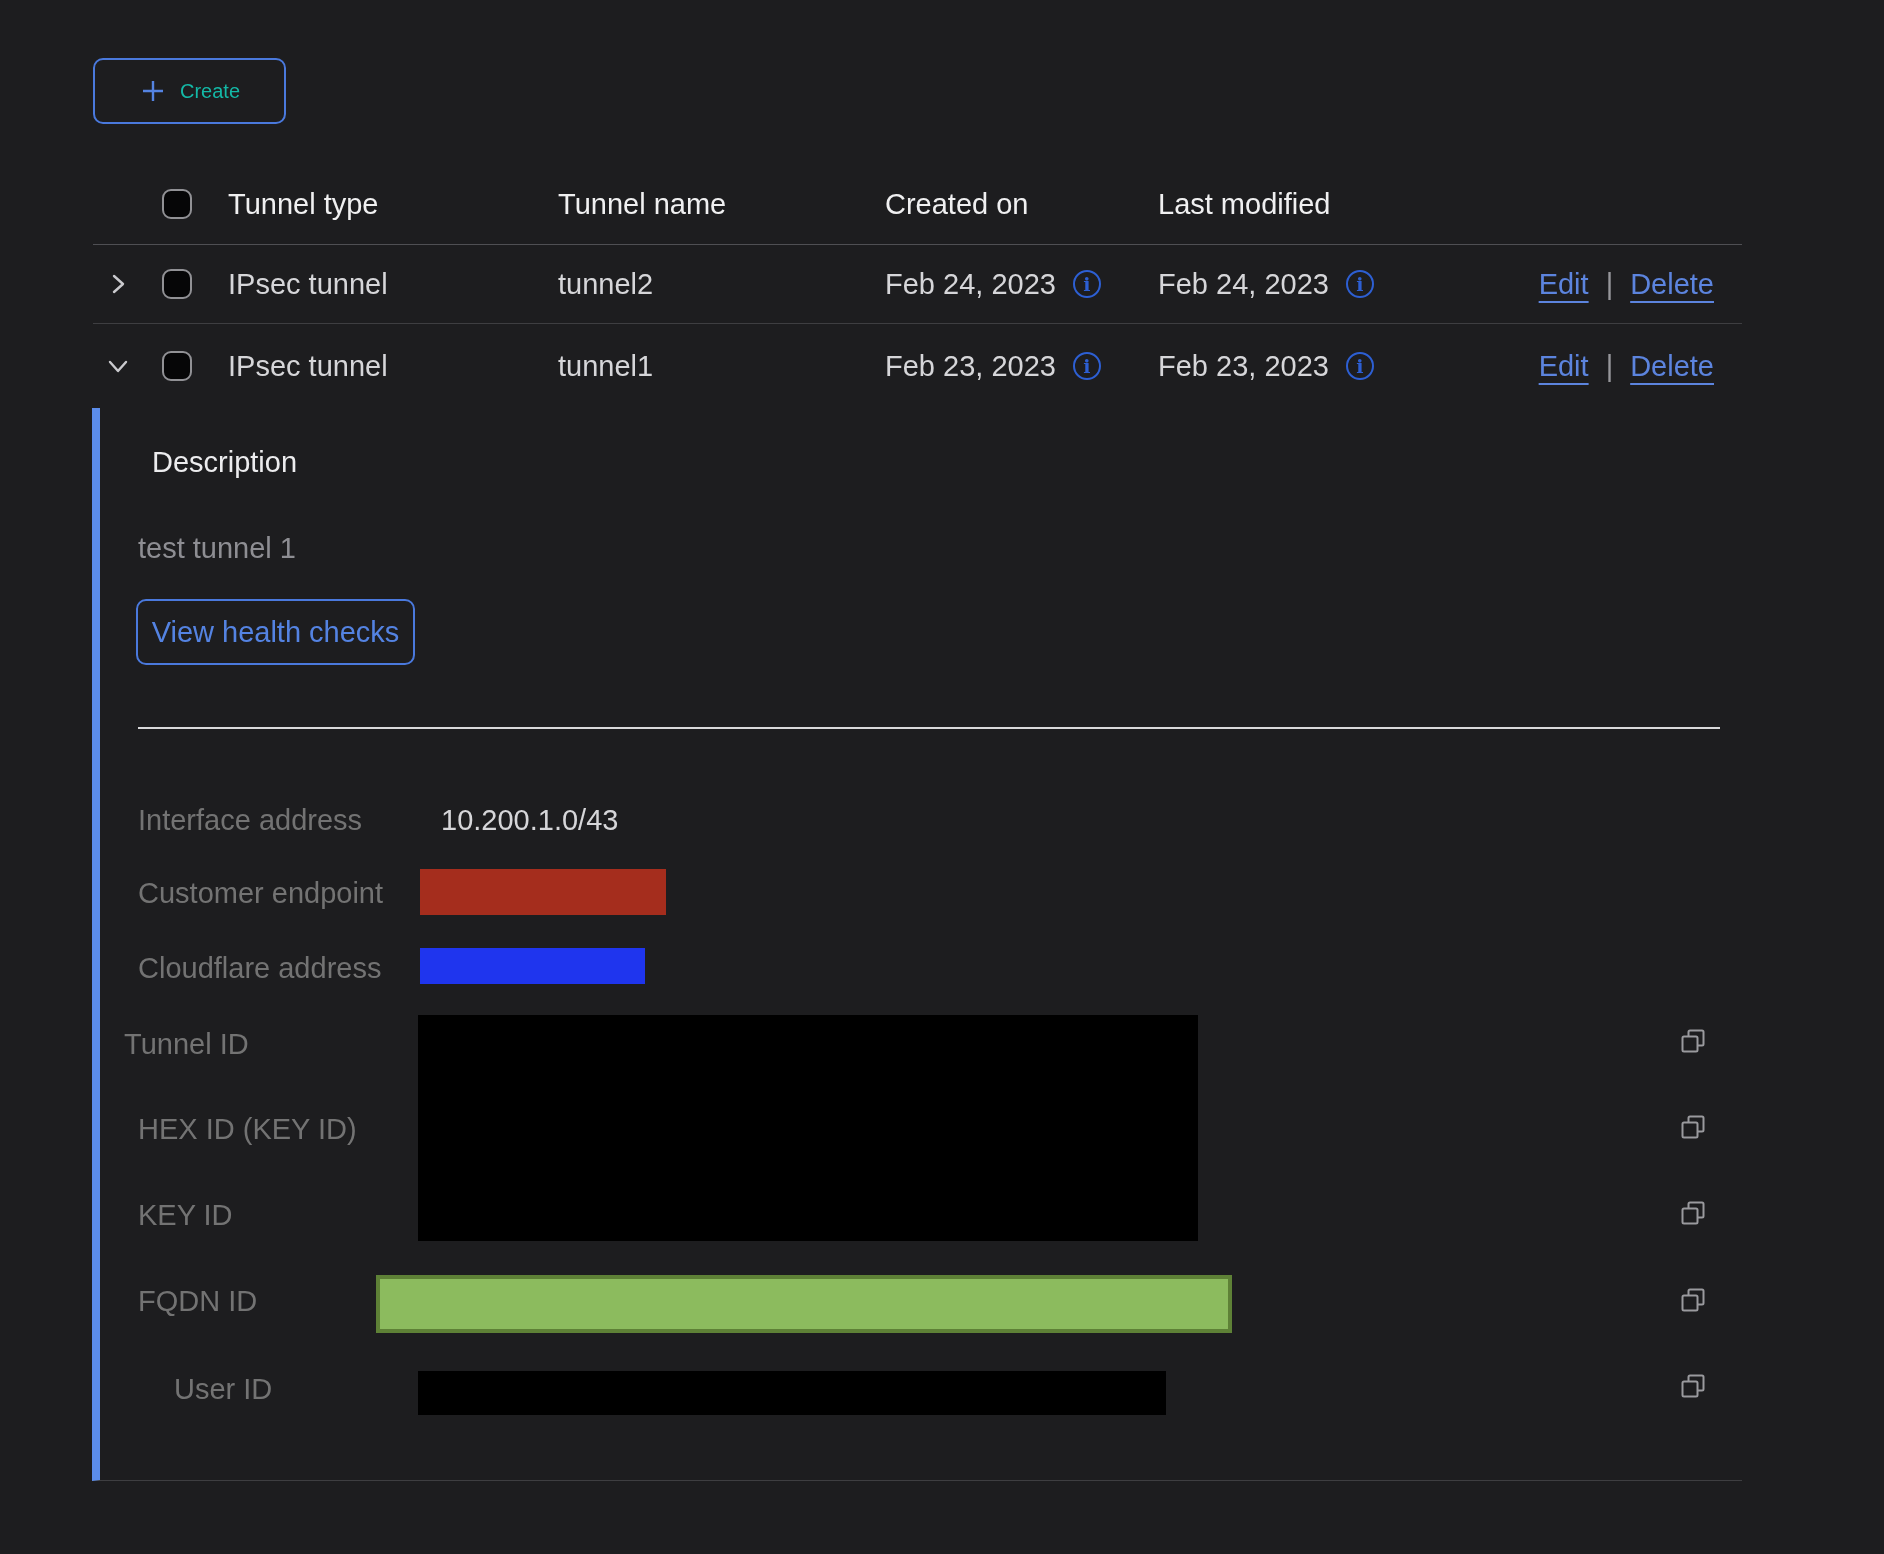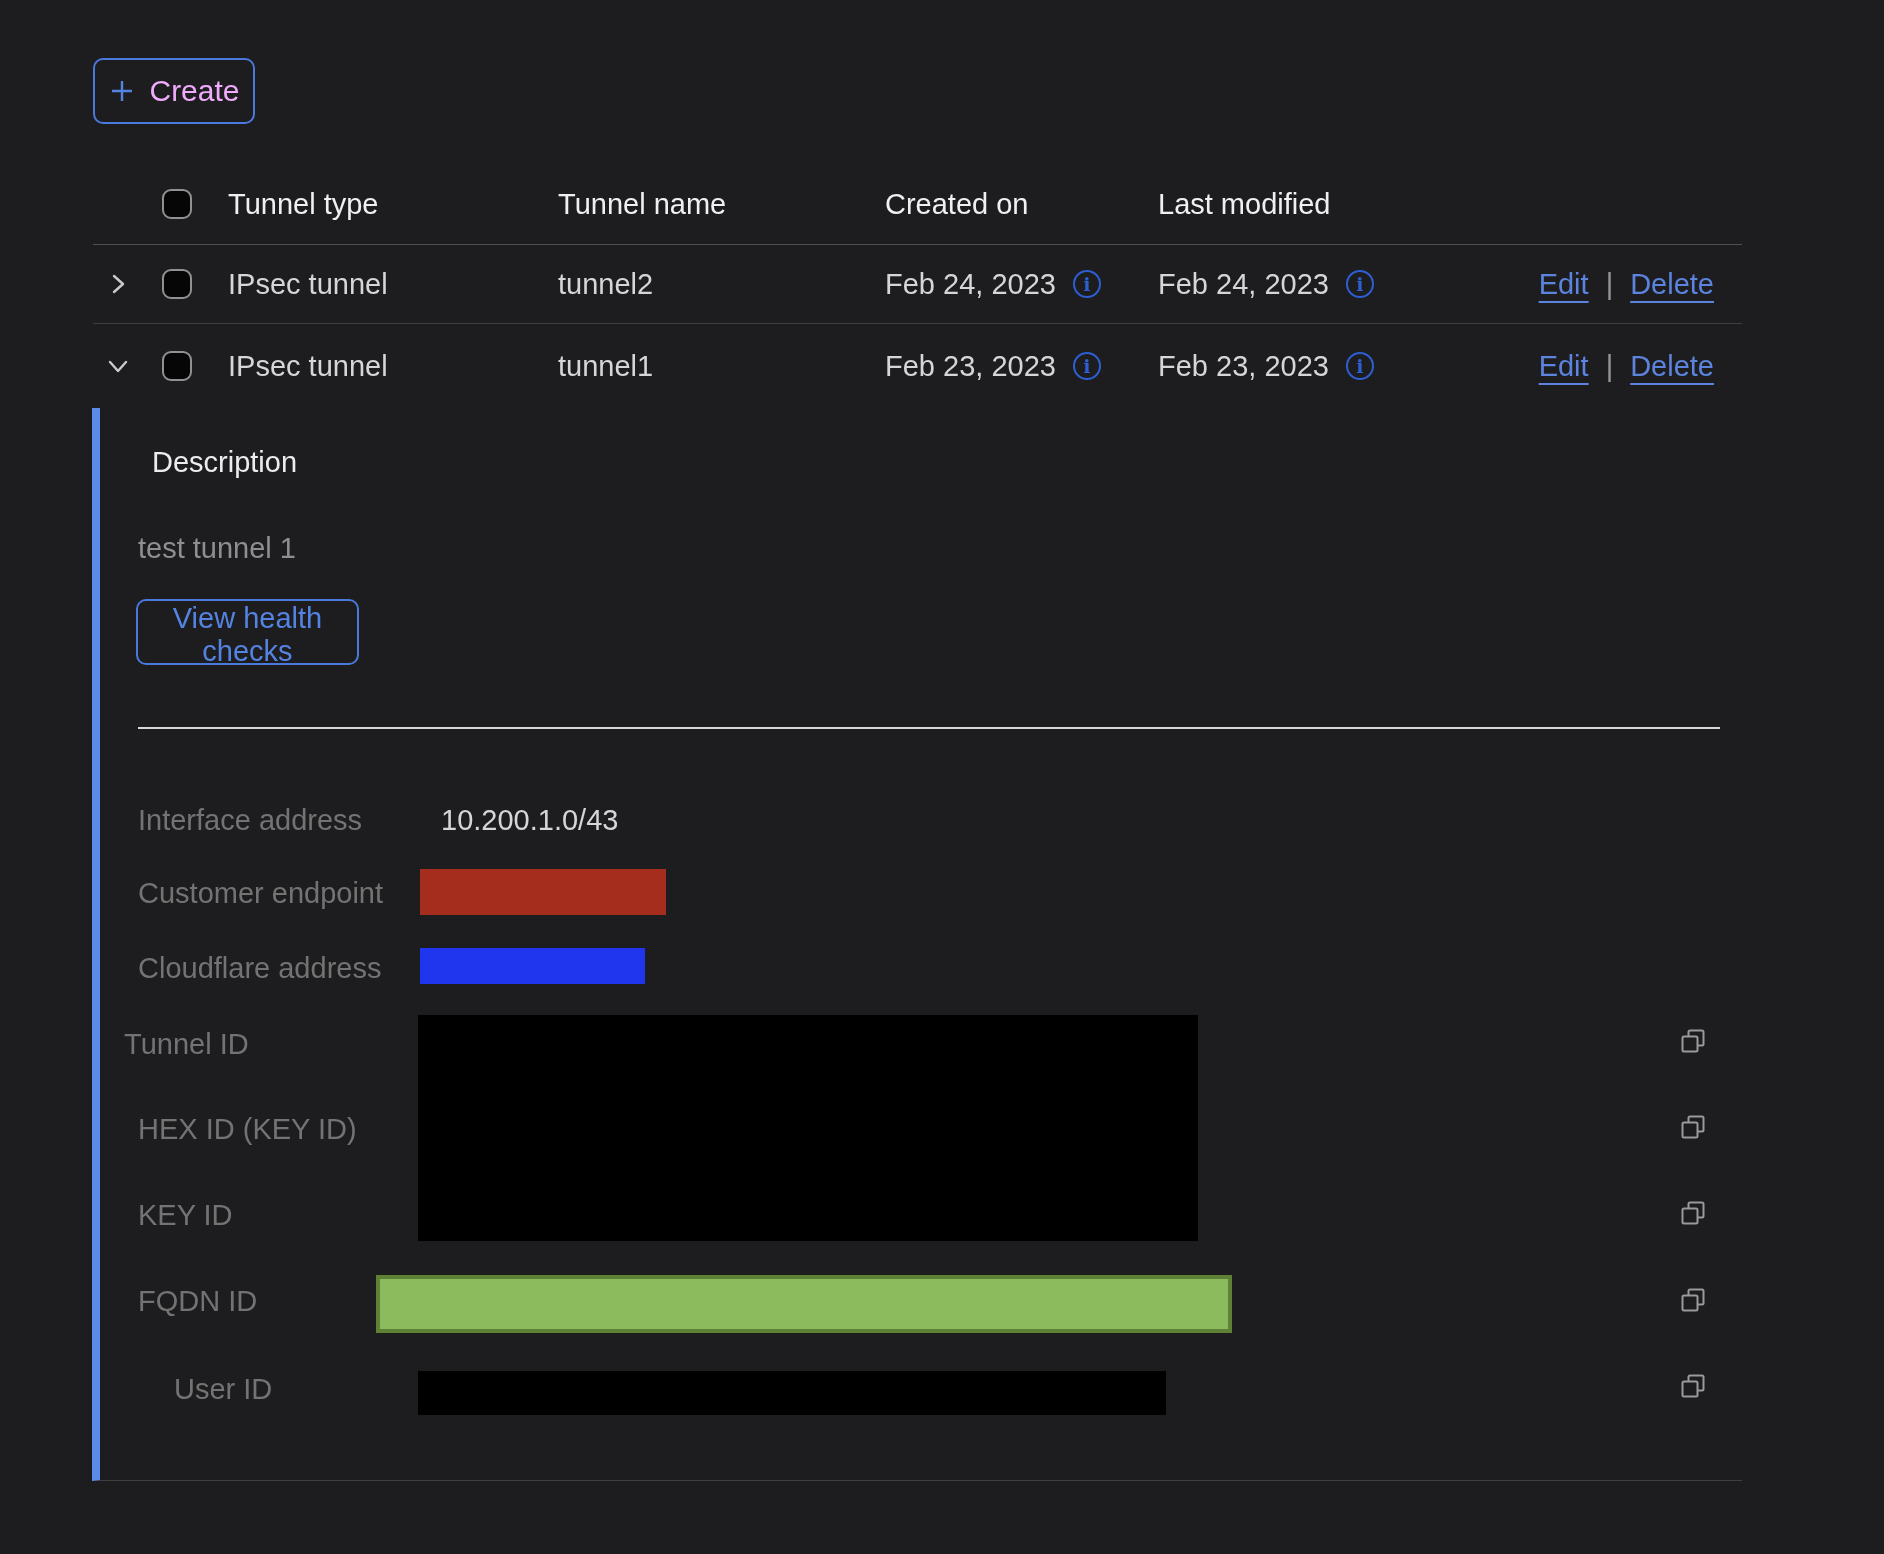--- a/index.html
+++ b/index.html
@@ -4,23 +4,23 @@
 <style>
   html,body { margin:0; padding:0; background:#161617; }
   .page {
     position:relative; width:1884px; height:1554px;
     background:#1d1d1f; overflow:hidden;
     font-family:"Liberation Sans", sans-serif;
     color:#e4e4e6; font-size:29px;
   }
   
   .create-btn {
-    position:absolute; left:93px; top:58px; width:162px; height:66px;
+    position:absolute; left:93px; top:58px; width:193px; height:66px;
     background:transparent; border:2px solid #4a79dd; border-radius:10px;
-    color:#f0abfc; font-size:30px; font-family:inherit;
+    color:#14b8a6; font-size:20px; font-family:inherit;
     display:flex; align-items:center; justify-content:center; gap:13px; cursor:pointer;
   }
   .create-btn svg { display:block; }
   
   .table { position:absolute; left:93px; top:164px; width:1649px; }
   .trow { display:flex; align-items:center; }
   .thead { height:80px; border-bottom:1px solid #4f4f53; font-weight:400; color:#f0f0f1; }
   .row-line { height:78px; color:#d6d6d9; }
   .row1 { border-bottom:1px solid #3e3e41; }
   .row2-line { height:84px; }
@@ -45,21 +45,21 @@
   .action-sep { color:#97979b; }
   
   .expanded {
     position:relative; margin-left:-1px; height:1073px; box-sizing:border-box;
     border-left:8px solid #5b8cea; border-bottom:1px solid #3e3e41;
   }
   .expanded .abs { position:absolute; }
   .desc-label { left:52px; top:38px; color:#ececee; }
   .desc-value { left:38px; top:124px; color:#8e8e93; }
   .health-btn {
-    left:36px; top:191px; width:223px; height:66px;
+    left:36px; top:191px; width:279px; height:66px;
     background:transparent; border:2px solid #4a79dd; border-radius:10px;
     color:#5483e2; font-size:29px; font-family:inherit; cursor:pointer;
   }
   .divider { left:38px; top:319px; width:1582px; height:2px; background:#d8d8da; }
   .flabel { color:#737373; }
   .fvalue { color:#d6d6d9; }
   .red-box   { left:320px; top:461px; width:246px; height:46px; background:#a52d1d; }
   .blue-box  { left:320px; top:540px; width:225px; height:36px; background:#1f35ee; }
   .black-box-big  { left:318px; top:607px; width:780px; height:226px; background:#000; }
   .green-box { left:276px; top:867px; width:856px; height:58px; box-sizing:border-box; background:#8cbb5e; border:4px solid #5e8136; }

